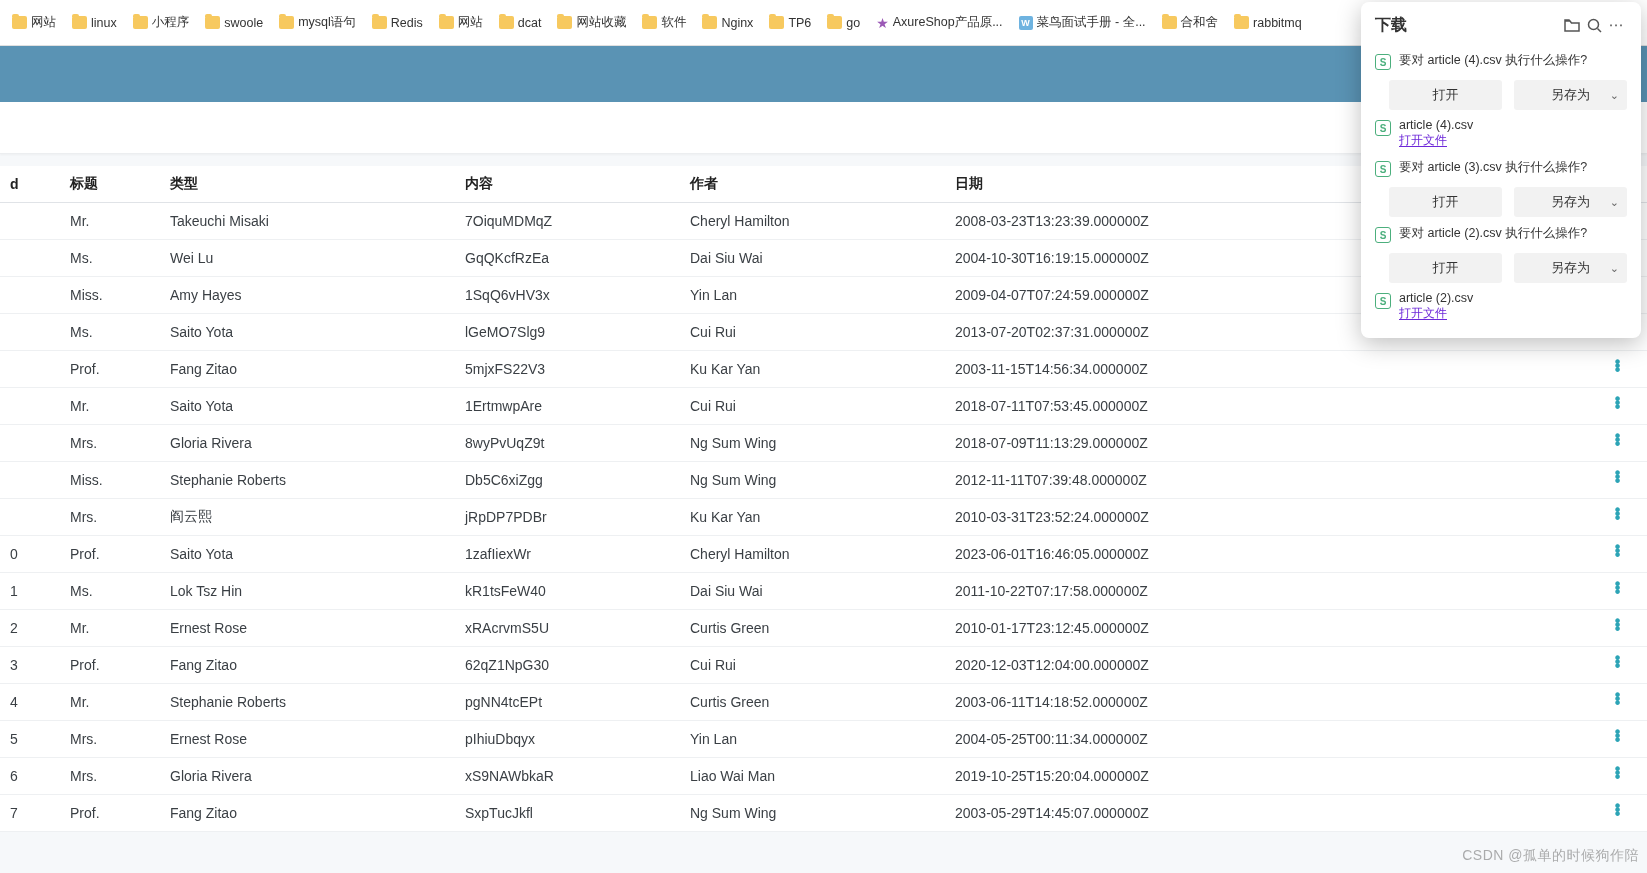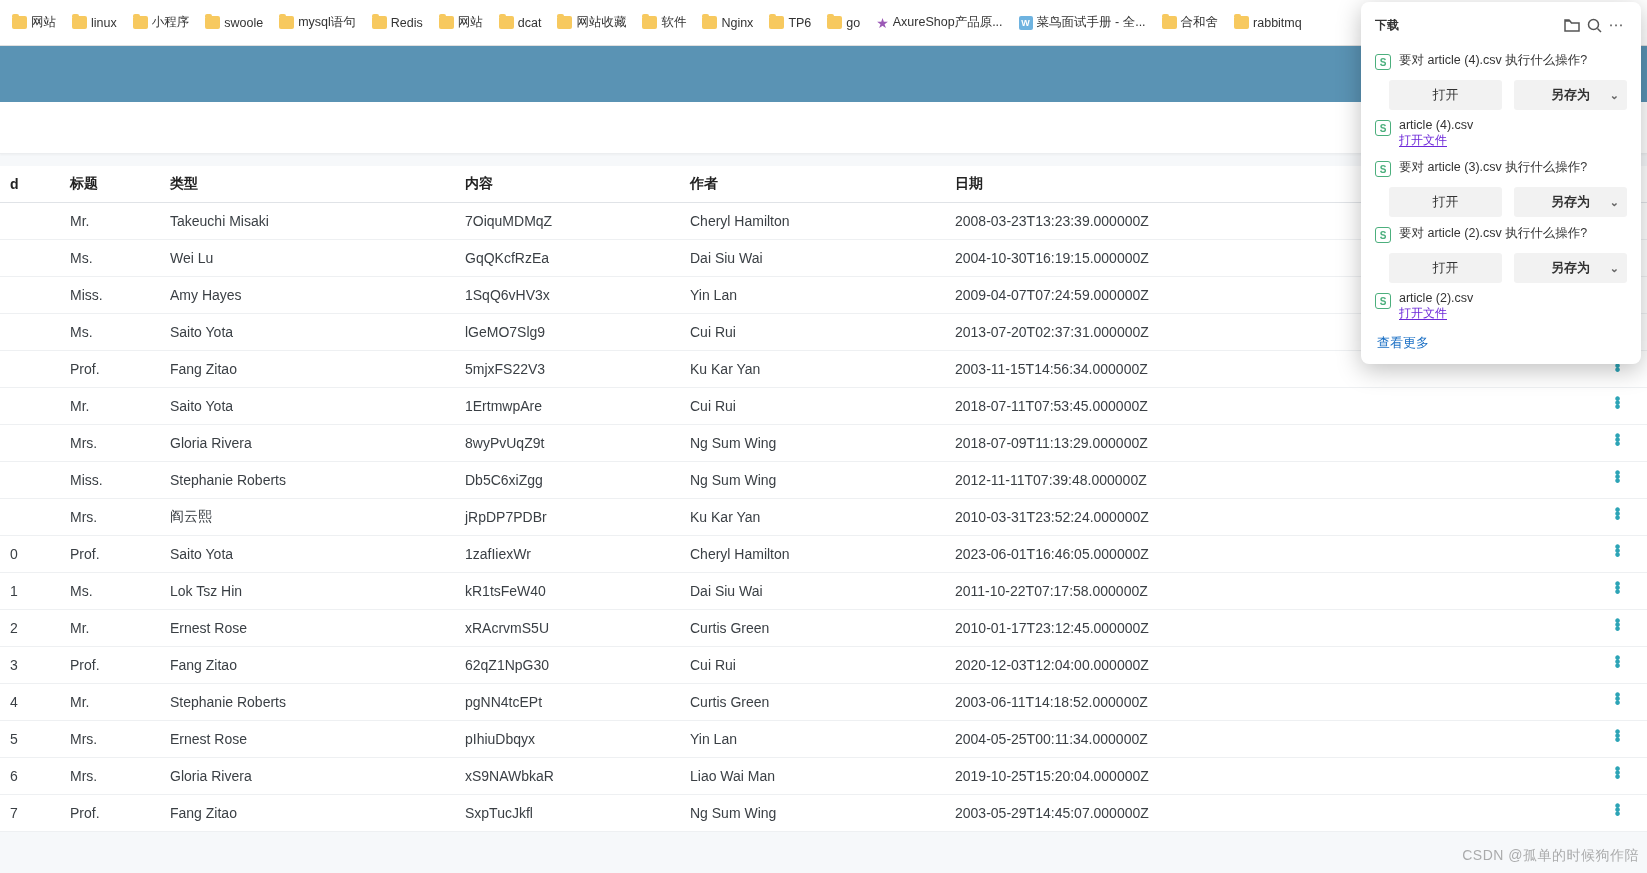--- a/index.html
+++ b/index.html
@@ -31,29 +31,29 @@
   .col-content{ width: 225px; }
   .col-author{ width: 265px; }
   .col-date  { width: auto; }
   .col-act   { width: 60px; text-align:center;}
   .kebab { color:#2da4b6; font-weight:bold; cursor:pointer; display:inline-block; letter-spacing:-1px; font-size:16px; line-height:10px;}
   .kebab span{display:block;line-height:4px;}
 
   
   .dl-panel { position:absolute; top:2px; right:6px; width:280px; background:#fff; border-radius:8px; box-shadow:0 6px 24px rgba(0,0,0,0.25); padding:10px 4px 12px; z-index:50; }
   .dl-head { display:flex; align-items:center; padding:2px 10px 10px; }
-  .dl-title { font-weight:600; font-size:12px; flex:1; }
+  .dl-title { font-weight:600; font-size:16px; flex:1; }
   .dl-hicon { width:22px; height:22px; display:flex; align-items:center; justify-content:center; color:#555; cursor:pointer; border-radius:4px; font-size:15px;}
   .dl-item { display:flex; gap:8px; padding:6px 10px 4px; }
   .dl-badge { width:16px; height:16px; border:1.5px solid #4caf7d; border-radius:3px; color:#4caf7d; font-size:10px; display:flex;align-items:center;justify-content:center; font-weight:bold; flex-shrink:0; margin-top:2px;}
   .dl-body { flex:1; font-size:12.5px; color:#333; }
   .dl-link { color:#6d28d9; font-size:12px; cursor:pointer; text-decoration:underline; text-underline-offset:2px;}
   .dl-btn-row { display:flex; gap:12px; margin:6px 0 0 24px; padding:0 10px 2px 0;}
   .dl-btn { flex:1; height:30px; background:#f2f2f2; border:none; border-radius:3px; font-size:13px; color:#333; cursor:pointer; position:relative;}
-  .dl-btn.sec { position:relative;font-weight:bold; }
+  .dl-btn.sec { position:relative; }
   .chev { position:absolute; right:8px; top:50%; transform:translateY(-50%); font-size:11px; color:#666;}
   .dl-more { color:#1a6fc4; font-size:13px; padding:8px 12px 0; cursor:pointer; }
 
   .watermark { position:absolute; right:8px; bottom:8px; color:rgba(120,120,120,0.6); font-size:14px; letter-spacing:0.5px; pointer-events:none;}
 </style>
 </head>
 <body>
 
 <div class="bm-bar" id="bm-bar">
     <div class="bm-item">
@@ -365,16 +365,15 @@
         <button class="dl-btn sec">另存为<span class="chev">⌄</span></button>
       </div>
       <div class="dl-item">
         <div class="dl-badge">S</div>
         <div class="dl-body">
           <div>article (2).csv</div>
           <div class="dl-link">打开文件</div>
         </div>
       </div>
     </div>
-  <div class="dl-more">查看更多</div>
 </div>
 
 <div class="watermark">CSDN @孤单的时候狗作陪</div>
 
 </body></html>

